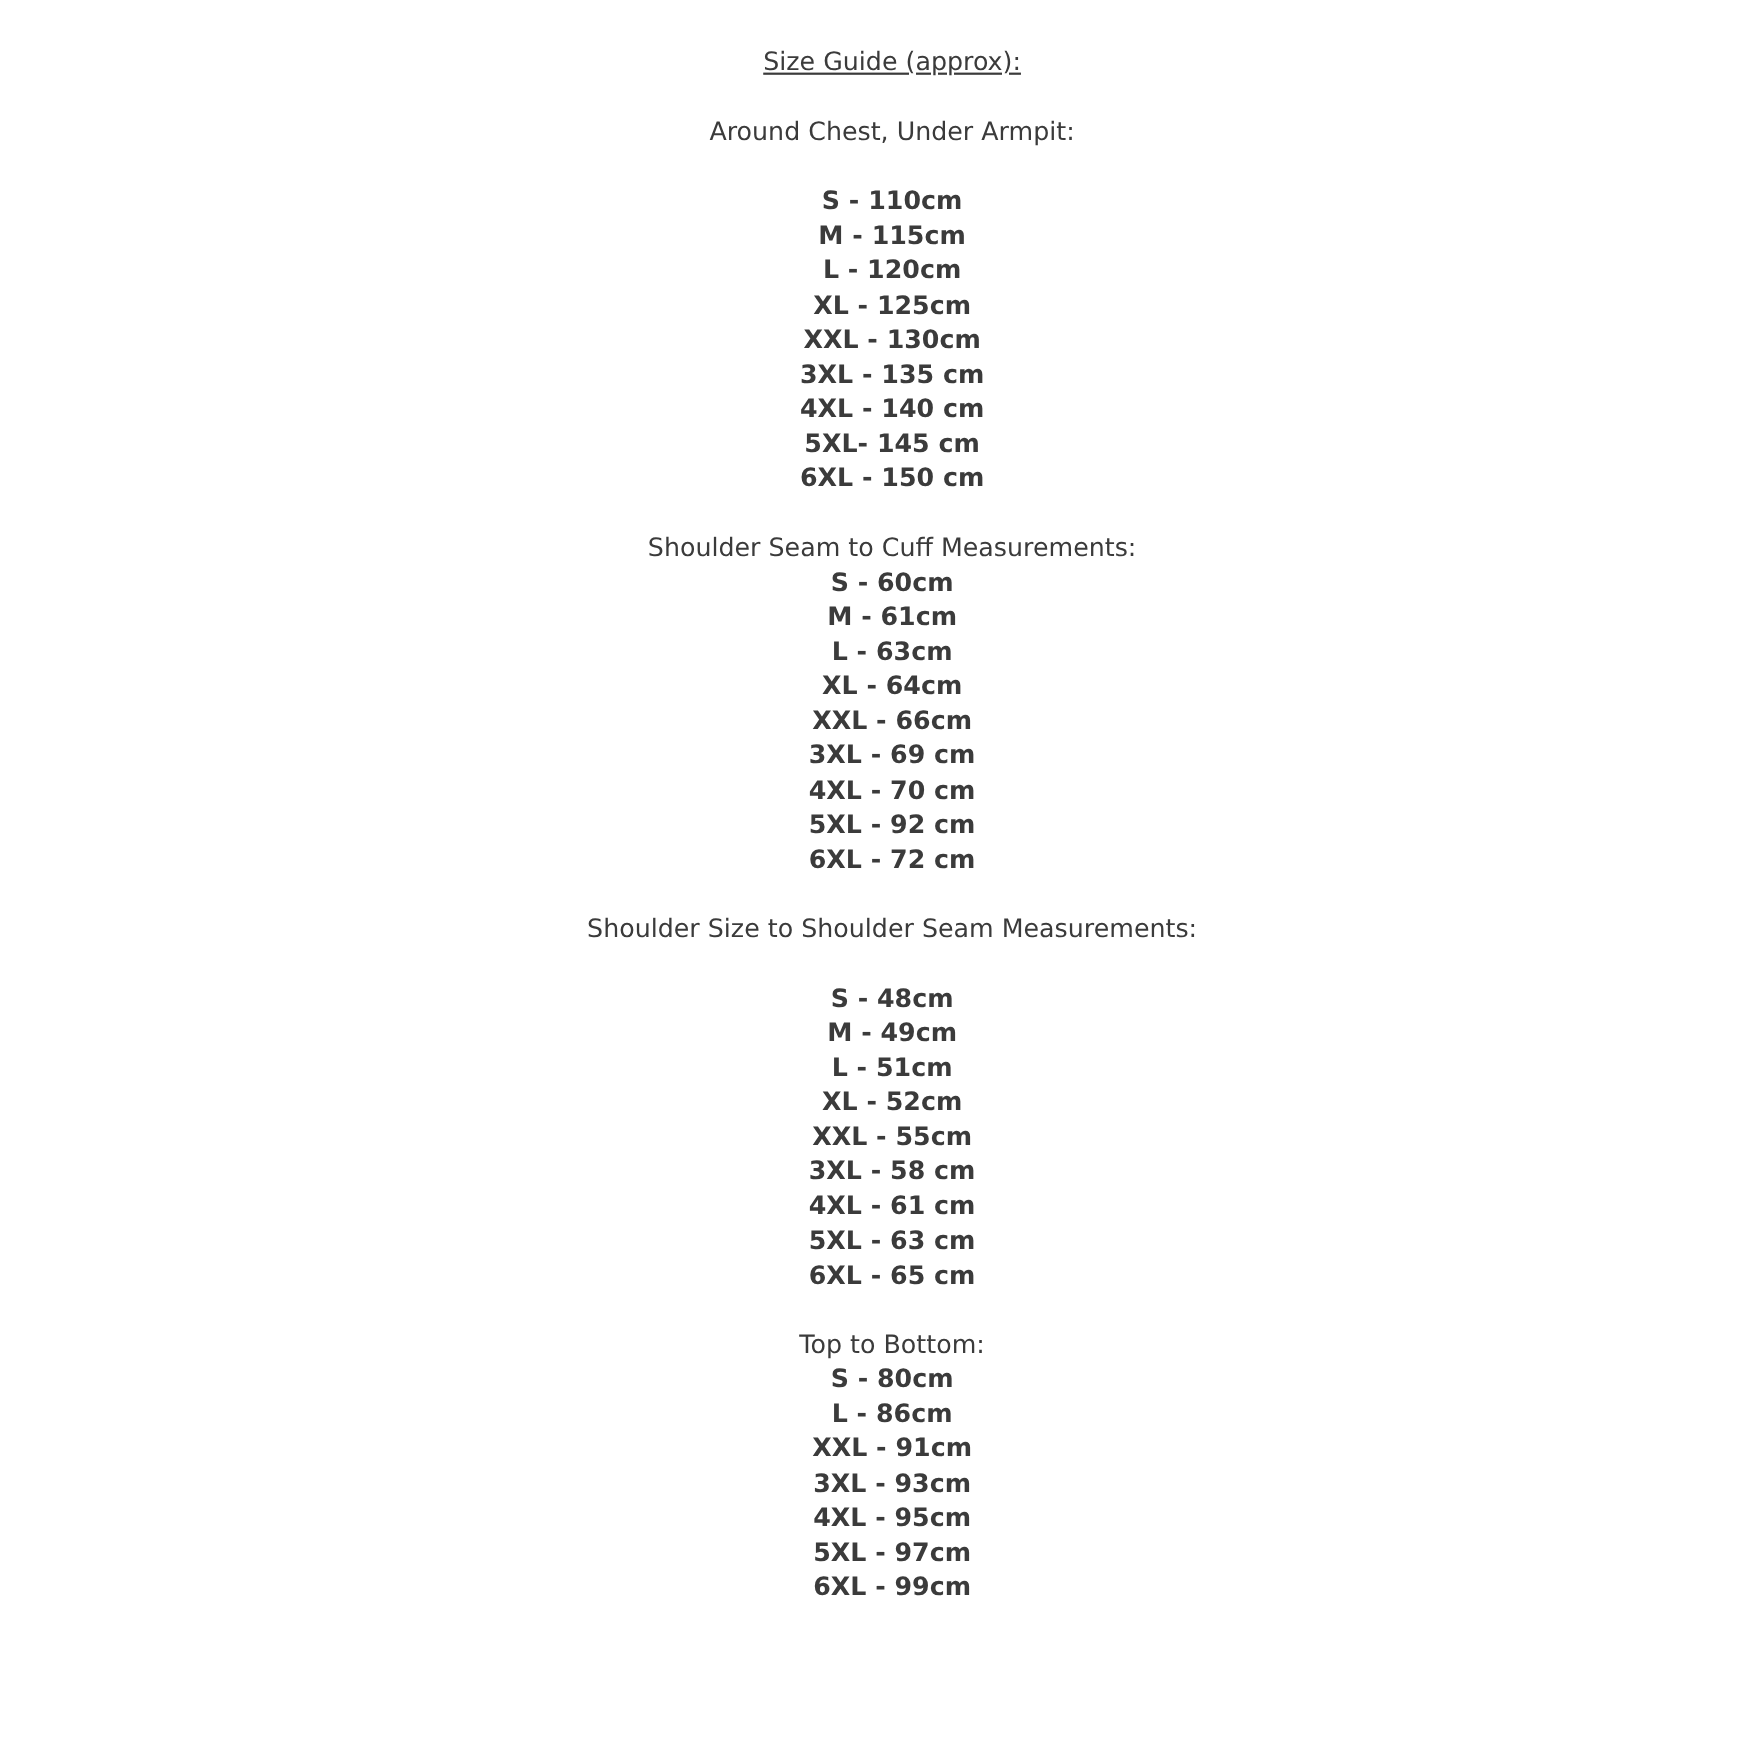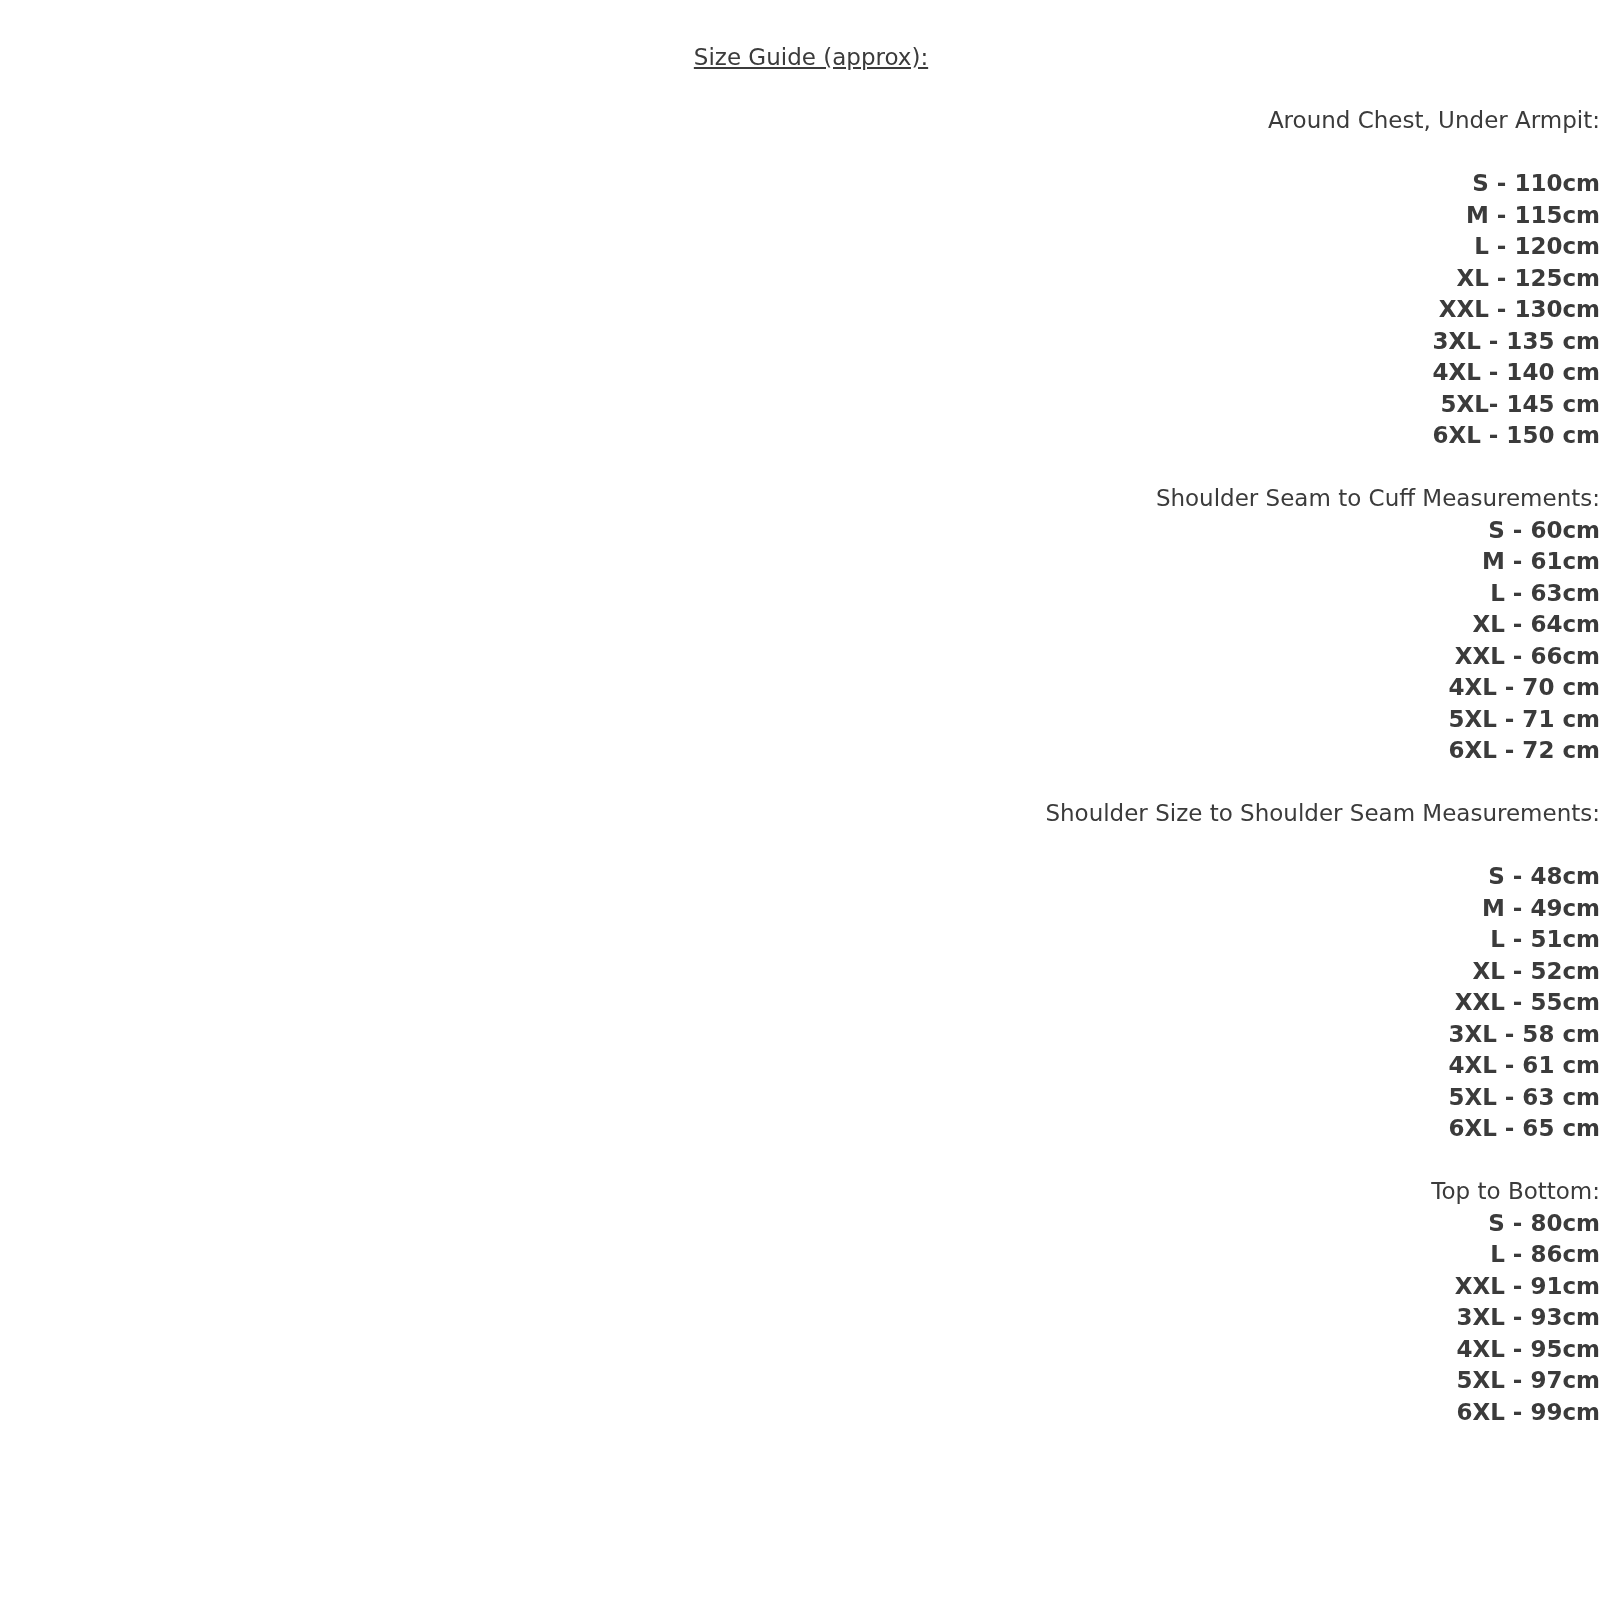--- a/index.html
+++ b/index.html
@@ -25,21 +25,20 @@
   }
   .doc h1.title {
     margin: 0;
     font-size: inherit;
     font-weight: normal;
     line-height: inherit;
     text-decoration: underline;
   }
   .size-section {
     margin-top: 31.5px; 
-    text-align: right;
   }
   .size-section h2 {
     margin: 0;
     font-size: inherit;
     font-weight: normal;
     line-height: inherit;
   }
   .size-section h2.gap-below {
     margin-bottom: 31.5px; 
   }
@@ -66,22 +65,23 @@
         <div class="size-row">5XL- 145 cm</div>
         <div class="size-row">6XL - 150 cm</div>
       </section>
       <section class="size-section">
         <h2 class="">Shoulder Seam to Cuff Measurements:</h2>
         <div class="size-row">S - 60cm</div>
         <div class="size-row">M - 61cm</div>
         <div class="size-row">L - 63cm</div>
         <div class="size-row">XL - 64cm</div>
         <div class="size-row">XXL - 66cm</div>
+        <div class="size-row">3XL - 69 cm</div>
         <div class="size-row">4XL - 70 cm</div>
-        <div class="size-row">5XL - 71 cm</div>
+        <div class="size-row">5XL - 92 cm</div>
         <div class="size-row">6XL - 72 cm</div>
       </section>
       <section class="size-section">
         <h2 class="gap-below">Shoulder Size to Shoulder Seam Measurements:</h2>
         <div class="size-row">S - 48cm</div>
         <div class="size-row">M - 49cm</div>
         <div class="size-row">L - 51cm</div>
         <div class="size-row">XL - 52cm</div>
         <div class="size-row">XXL - 55cm</div>
         <div class="size-row">3XL - 58 cm</div>

